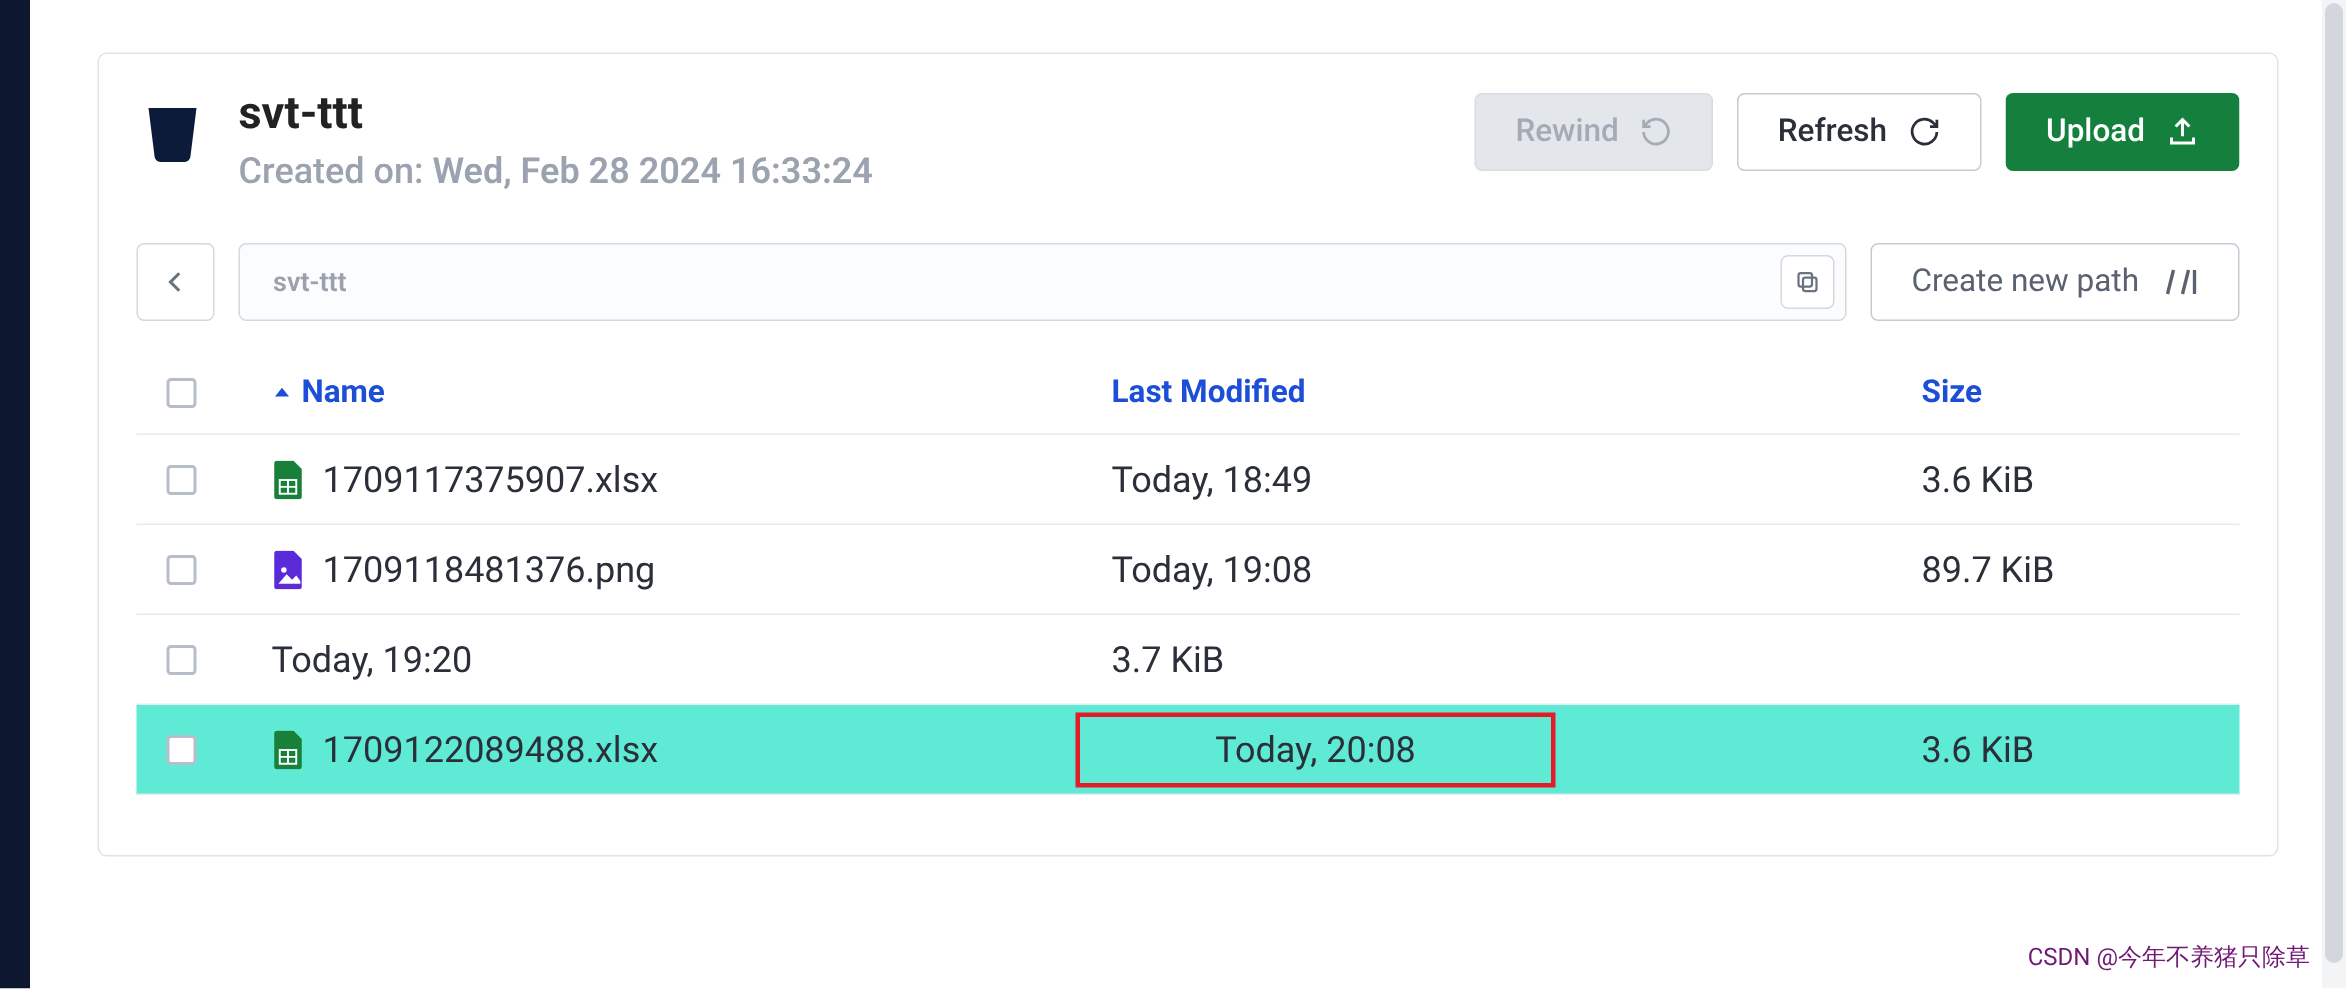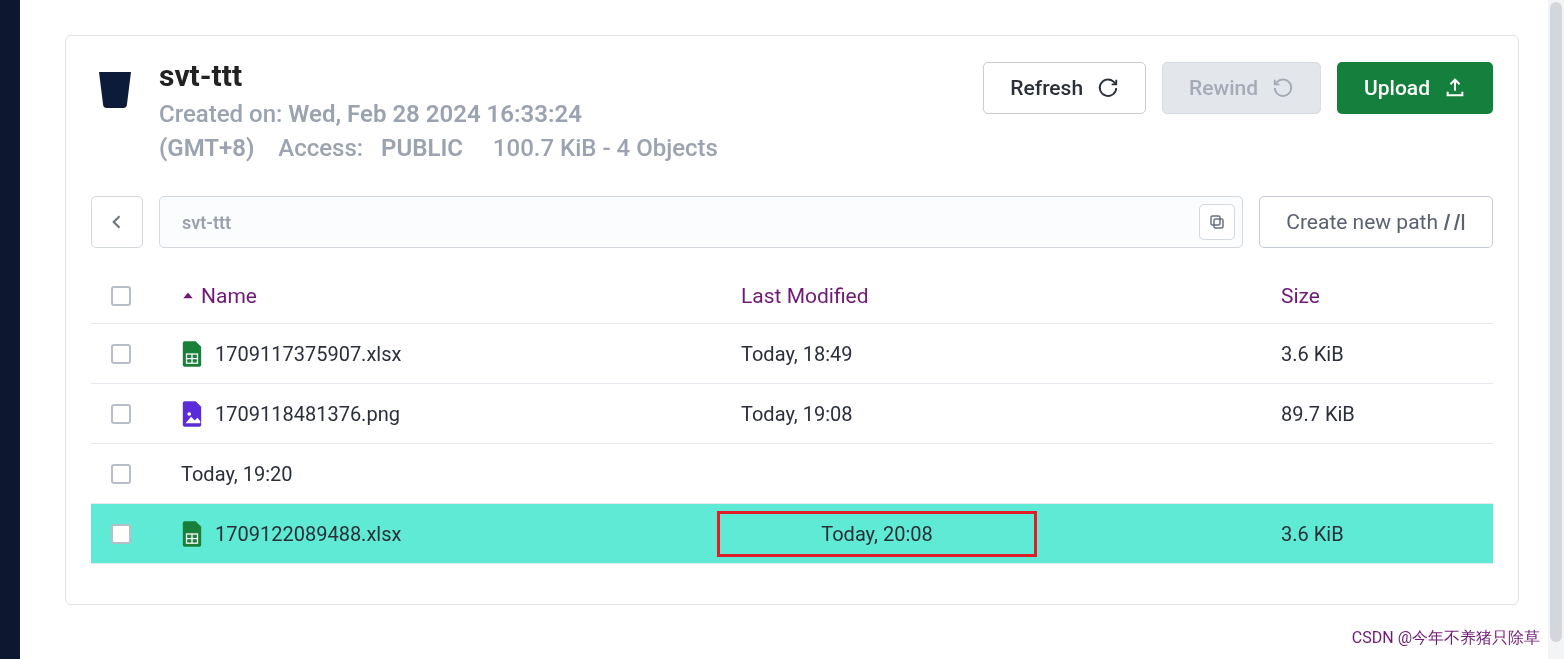--- a/index.html
+++ b/index.html
@@ -144,49 +144,49 @@
     }
     .create-path-btn {
       height: 52px;
       border: 1px solid #c5cad3;
       border-radius: 5px;
       background: #fff;
       color: #5a6170;
       font-size: 21px;
       display: inline-flex;
       align-items: center;
-      gap: 4px;
+      gap: 16px;
       padding: 0 26px;
       cursor: pointer;
       font-family: inherit;
     }
     .table {
       margin-top: 20px;
       width: 100%;
     }
     .thead, .trow {
       display: grid;
       grid-template-columns: 90px 560px 540px 1fr;
       align-items: center;
       border-bottom: 1px solid #e6e9ee;
     }
     .thead {
       height: 56px;
-      font-weight: 400;
+      font-weight: 700;
       font-size: 21px;
-      color: #701a75;
+      color: #1d4ed8;
     }
     .sort-indicator {
       display: inline-flex;
       align-items: center;
       gap: 6px;
     }
     .trow {
       height: 60px;
-      font-size: 20px;
+      font-size: 24px;
       color: #2a2f3a;
     }
     .trow.highlighted {
       background: #5eead4;
       font-weight: 400;
     }
     .checkbox {
       width: 20px;
       height: 20px;
       border: 2px solid #b7bec9;
@@ -252,43 +252,34 @@
         <svg viewBox="0 0 24 24" fill="#0c1b3a">
             <path d="M4 4 H20 L18 20 A2 2 0 0 1 16 22 H8 A2 2 0 0 1 6 20 Z"></path>
           </svg>
       </div>
       <div class="header-info">
         <div class="bucket-title">svt-ttt</div>
         <div class="meta-line">
           <span>Created on:</span>
           <span class="strong">Wed, Feb 28 2024 16:33:24</span>
         </div>
-        <div class="meta-line">
-          <span class="strong">(GMT+8)</span>
-          &nbsp;&nbsp;
-          <span>Access:</span>
-          &nbsp;
-          <span class="strong">PUBLIC</span>
-          &nbsp;&nbsp;&nbsp;
-          <span>100.7 KiB - 4 Objects</span>
-        </div>
       </div>
       <div class="header-actions">
+        <button class="btn btn-disabled">
+          <span>Rewind</span>
+          <svg width="22" height="22" viewBox="0 0 24 24" fill="none" stroke="currentColor" stroke-width="2">
+              <path d="M3 12 A9 9 0 1 0 6 5 L3 8"></path>
+              <polyline points="3 3 3 8 8 8"></polyline>
+            </svg>
+        </button>
         <button class="btn btn-outline">
           <span>Refresh</span>
           <svg width="22" height="22" viewBox="0 0 24 24" fill="none" stroke="currentColor" stroke-width="2">
               <path d="M21 12 A9 9 0 1 1 18 5 L21 8"></path>
               <polyline points="21 3 21 8 16 8"></polyline>
-            </svg>
-        </button>
-        <button class="btn btn-disabled">
-          <span>Rewind</span>
-          <svg width="22" height="22" viewBox="0 0 24 24" fill="none" stroke="currentColor" stroke-width="2">
-              <path d="M3 12 A9 9 0 1 0 6 5 L3 8"></path>
-              <polyline points="3 3 3 8 8 8"></polyline>
             </svg>
         </button>
         <button class="btn btn-primary">
           <span>Upload</span>
           <svg width="22" height="22" viewBox="0 0 24 24" fill="none" stroke="currentColor" stroke-width="2.2">
               <path d="M4 16 V20 H20 V16"></path>
               <path d="M12 3 V15"></path>
               <path d="M7 8 L12 3 L17 8"></path>
             </svg>
         </button>
@@ -368,20 +359,21 @@
               <span>1709118481376.png</span>
             </div>
             <div>Today, 19:08</div>
             <div>89.7 KiB</div>
           </div>
           <div class="trow">
             <div>
               <div class="checkbox"></div>
             </div>
             <div>Today, 19:20</div>
+            <div>3.7 KiB</div>
           </div>
           <div class="trow highlighted">
             <div>
               <div class="checkbox"></div>
             </div>
             <div class="fname">
               <span class="file-icon"><svg viewBox="0 0 24 28" width="22" height="26">
                   <path fill="#188038" d="M4 0 H16 L22 6 V26 A2 2 0 0 1 20 28 H4 A2 2 0 0 1 2 26 V2 A2 2 0 0 1 4 0 Z"></path>
                   <rect x="6" y="14" width="12" height="10" fill="none" stroke="#fff" stroke-width="1.4"></rect>
                   <line x1="6" y1="19" x2="18" y2="19" stroke="#fff" stroke-width="1.4"></line>

